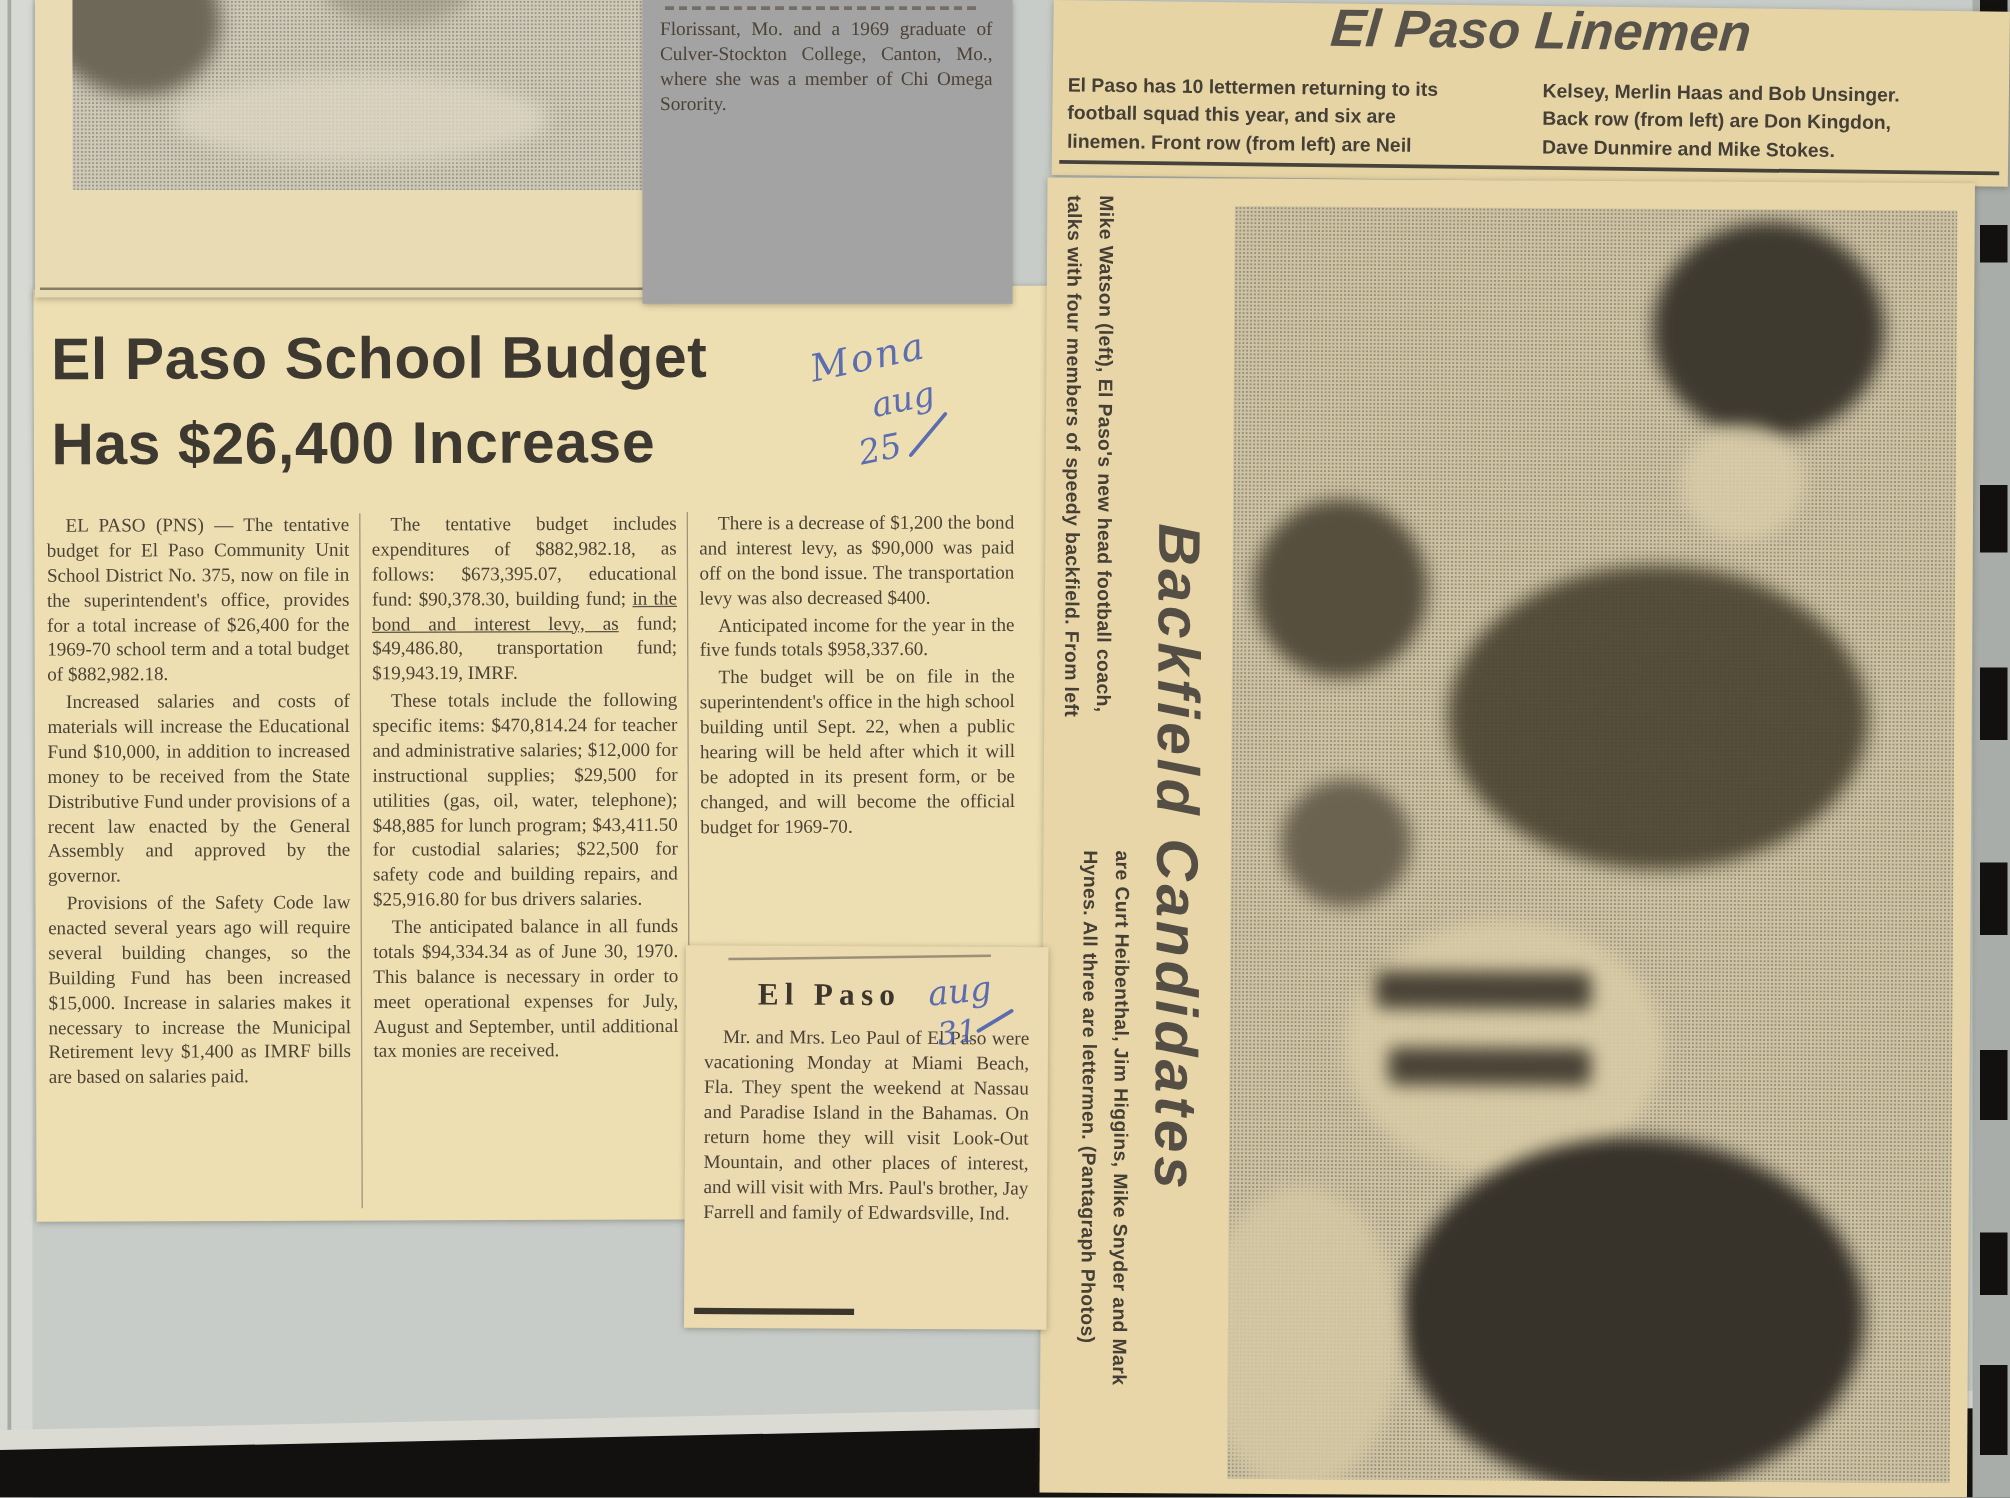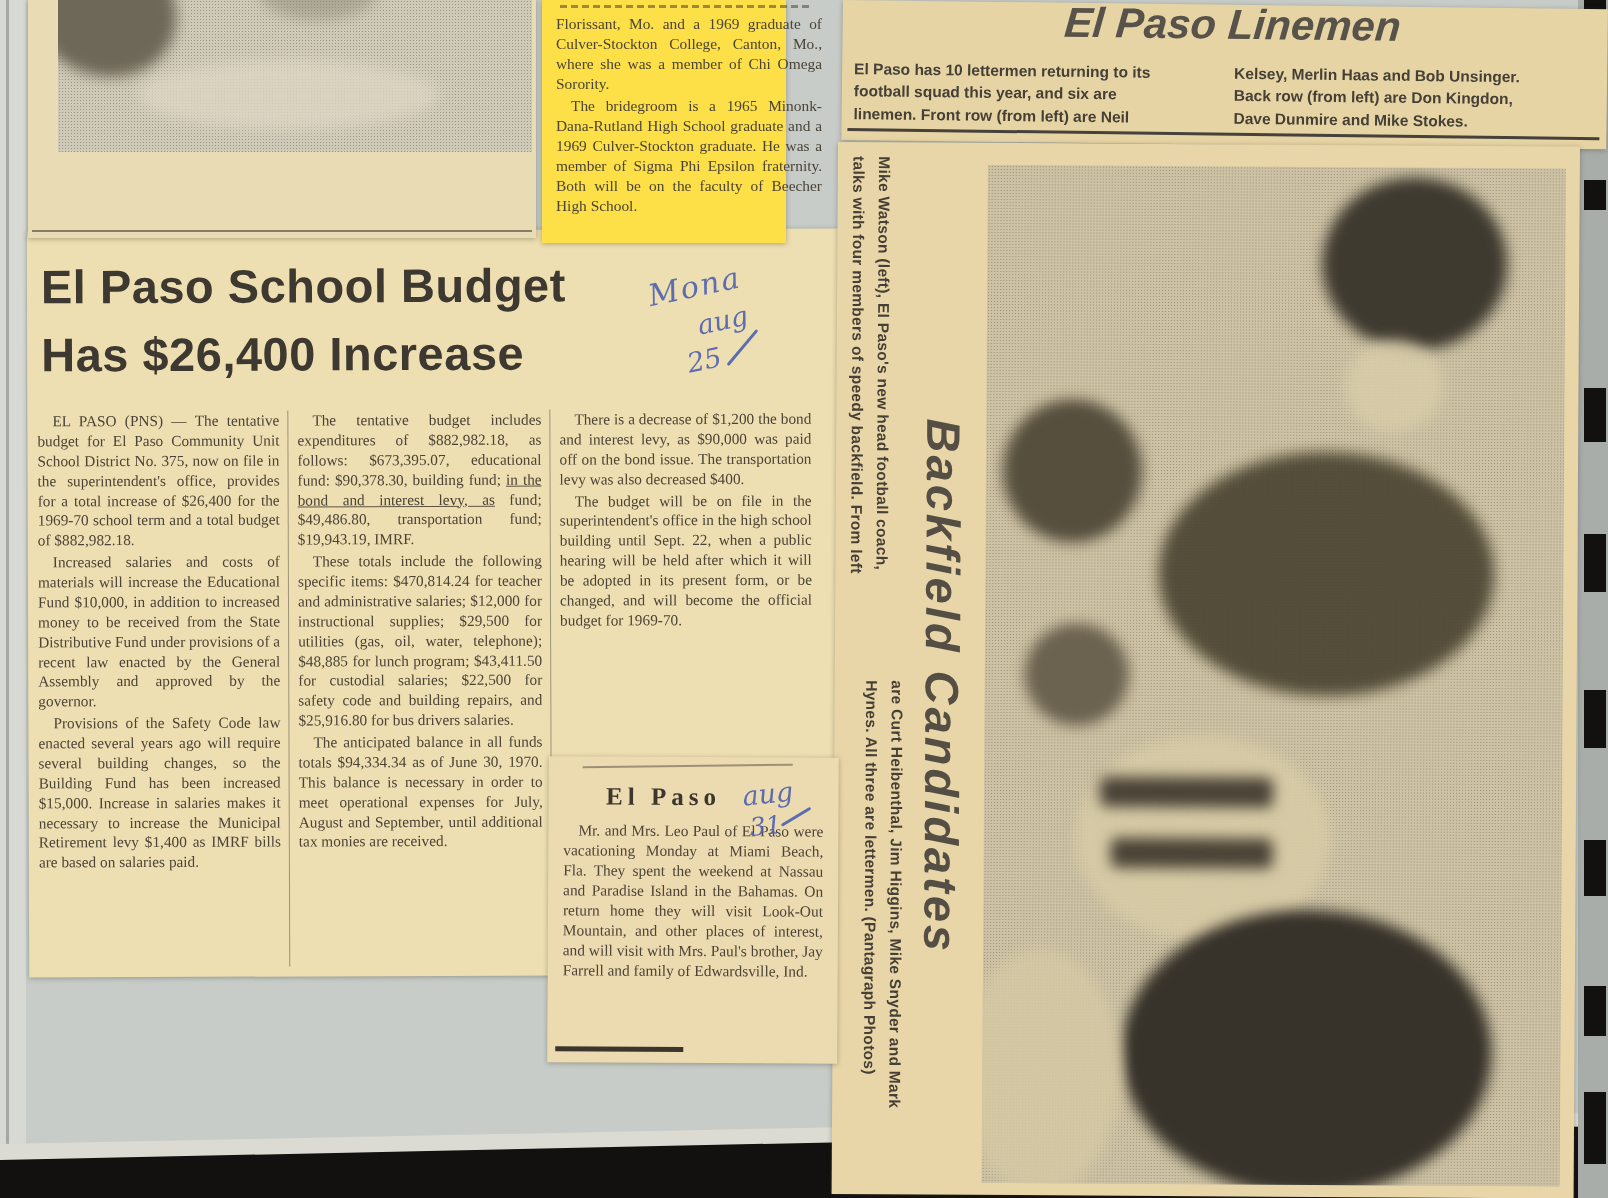--- a/index.html
+++ b/index.html
@@ -57,39 +57,39 @@
       <p>Increased salaries and costs of materials will increase the Educational Fund $10,000, in addition to increased money to be received from the State Distributive Fund under provisions of a recent law enacted by the General Assembly and approved by the governor.</p>
       <p>Provisions of the Safety Code law enacted several years ago will require several building changes, so the Building Fund has been increased $15,000. Increase in salaries makes it necessary to increase the Municipal Retirement levy $1,400 as IMRF bills are based on salaries paid.</p>
     </div>
     <div class="news" style="position:absolute;left:270px;top:180px;width:244px;font-size:15.3px;">
       <p><span>The tentative budget includes expenditures of $882,982.18, as follows: $673,395.07, educational fund: $90,378.30, building fund; </span><span class="u">in the bond and interest levy, as</span><span> fund; $49,486.80, transportation fund; $19,943.19, IMRF.</span></p>
       <p>These totals include the following specific items: $470,814.24 for teacher and administrative salaries; $12,000 for instructional supplies; $29,500 for utilities (gas, oil, water, telephone); $48,885 for lunch program; $43,411.50 for custodial salaries; $22,500 for safety code and building repairs, and $25,916.80 for bus drivers salaries.</p>
       <p>The anticipated balance in all funds totals $94,334.34 as of June 30, 1970. This balance is necessary in order to meet operational expenses for July, August and September, until additional tax monies are received.</p>
     </div>
     <div class="news" style="position:absolute;left:532px;top:180px;width:252px;font-size:15.3px;">
       <p>There is a decrease of $1,200 the bond and interest levy, as $90,000 was paid off on the bond issue. The transportation levy was also decreased $400.</p>
+      <p>Anticipated income for the year in the five funds totals $958,337.60.</p>
       <p>The budget will be on file in the superintendent's office in the high school building until Sept. 22, when a public hearing will be held after which it will be adopted in its present form, or be changed, and will become the official budget for 1969-70.</p>
     </div>
   </div>
 
   <div class="clip" style="left:28px;top:0;width:508px;height:238px;background:#e9dcb5;">
     <div class="halftone" style="position:absolute;left:30px;top:0;width:474px;height:152px;background-color:#cfcab8;overflow:hidden;">
       <div class="blob" style="left:-30px;top:-55px;width:150px;height:130px;background:#6e6858;transform:rotate(25deg);"></div>
       <div class="blob" style="left:200px;top:-40px;width:120px;height:60px;background:#8d8775;opacity:.5;"></div>
       <div class="blob" style="left:80px;top:60px;width:300px;height:70px;background:#dcd6c2;opacity:.8;"></div>
     </div>
     <div class="rule" style="left:4px;top:230px;width:500px;height:2px;opacity:.7;"></div>
   </div>
 
-  <div class="clip news" style="left:542px;top:0;width:244px;height:243px;background:#fde047;font-size:15.4px;">
+  <div class="clip news" style="left:514px;top:0;width:296px;height:243px;background:#a3a3a3;font-size:15.4px;">
     <div style="position:absolute;left:18px;top:5px;width:250px;height:3px;opacity:.55;
                 background:repeating-linear-gradient(90deg,#4b4336 0 7px,transparent 7px 11px);"></div>
     <div style="position:absolute;left:14px;top:14px;width:266px;">
       <p class="noind">Florissant, Mo. and a 1969 graduate of Culver-Stockton College, Canton, Mo., where she was a member of Chi Omega Sorority.</p>
-      <p>The bridegroom is a 1965 Minonk-Dana-Rutland High School graduate and a 1969 Culver-Stockton graduate. He was a member of Sigma Phi Epsilon fraternity. Both will be on the faculty of Beecher High School.</p>
     </div>
   </div>
 
   <div class="clip" style="left:843px;top:0;width:765px;height:140px;background:#e6d4a5;
               transform:rotate(.7deg);transform-origin:top left;overflow:hidden;">
     <div style="position:absolute;left:180px;top:-4px;width:420px;text-align:center;
                 font-family:'Liberation Sans',sans-serif;font-weight:bold;font-style:italic;
                 font-size:42px;color:#57524a;transform:skewX(-4deg);">El Paso Linemen</div>
     <div class="vtextless" style="position:absolute;left:12px;top:58px;width:372px;white-space:pre-line;
                 font-family:'Liberation Sans',sans-serif;font-weight:bold;font-size:15.5px;

